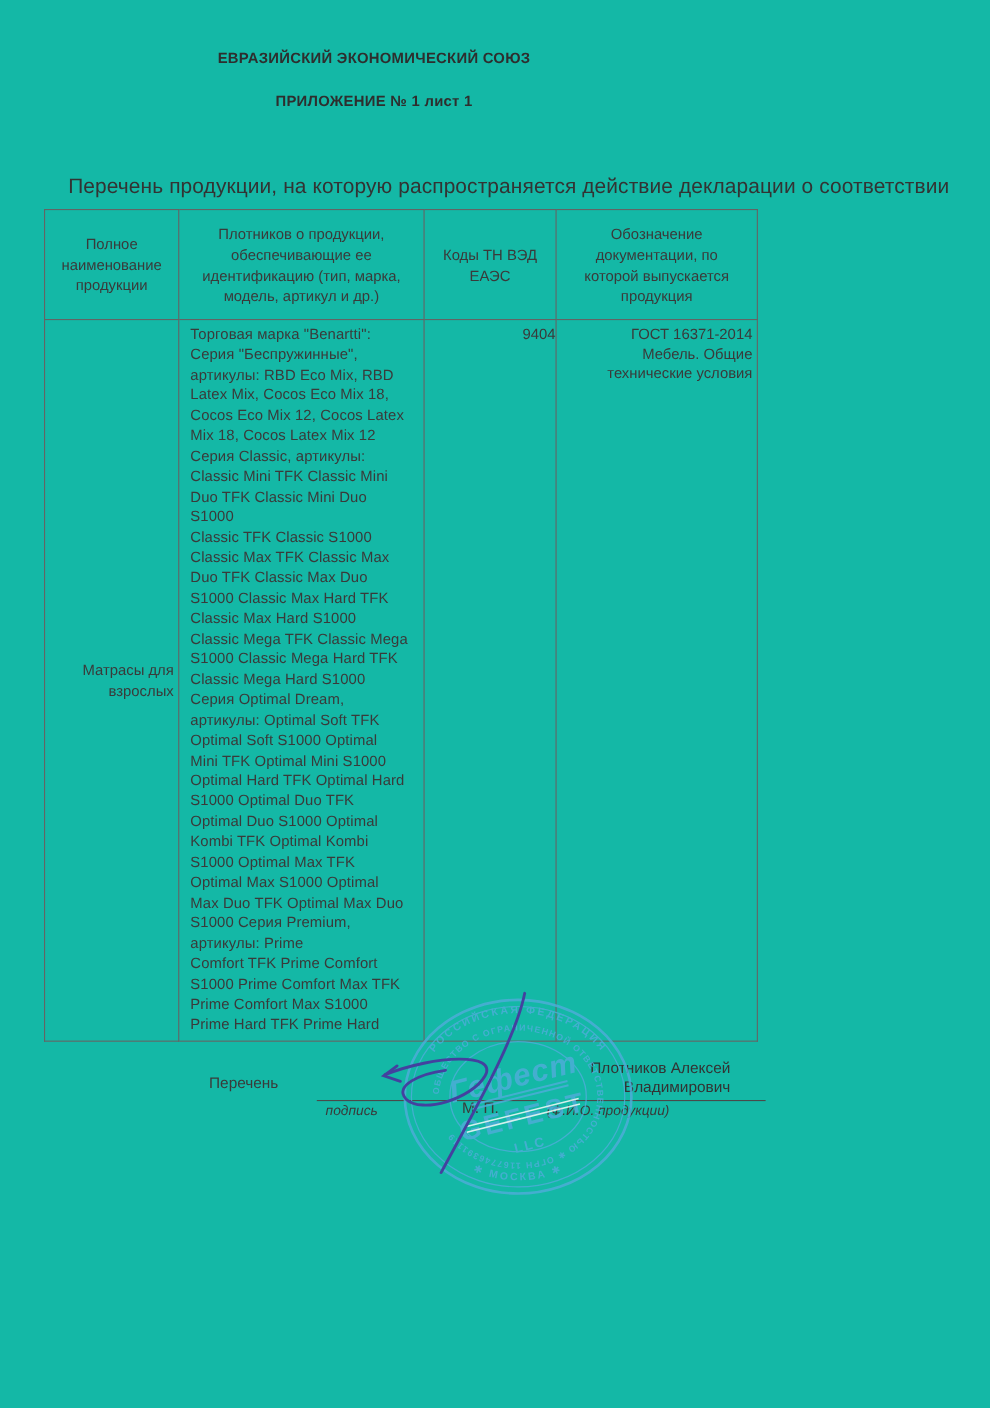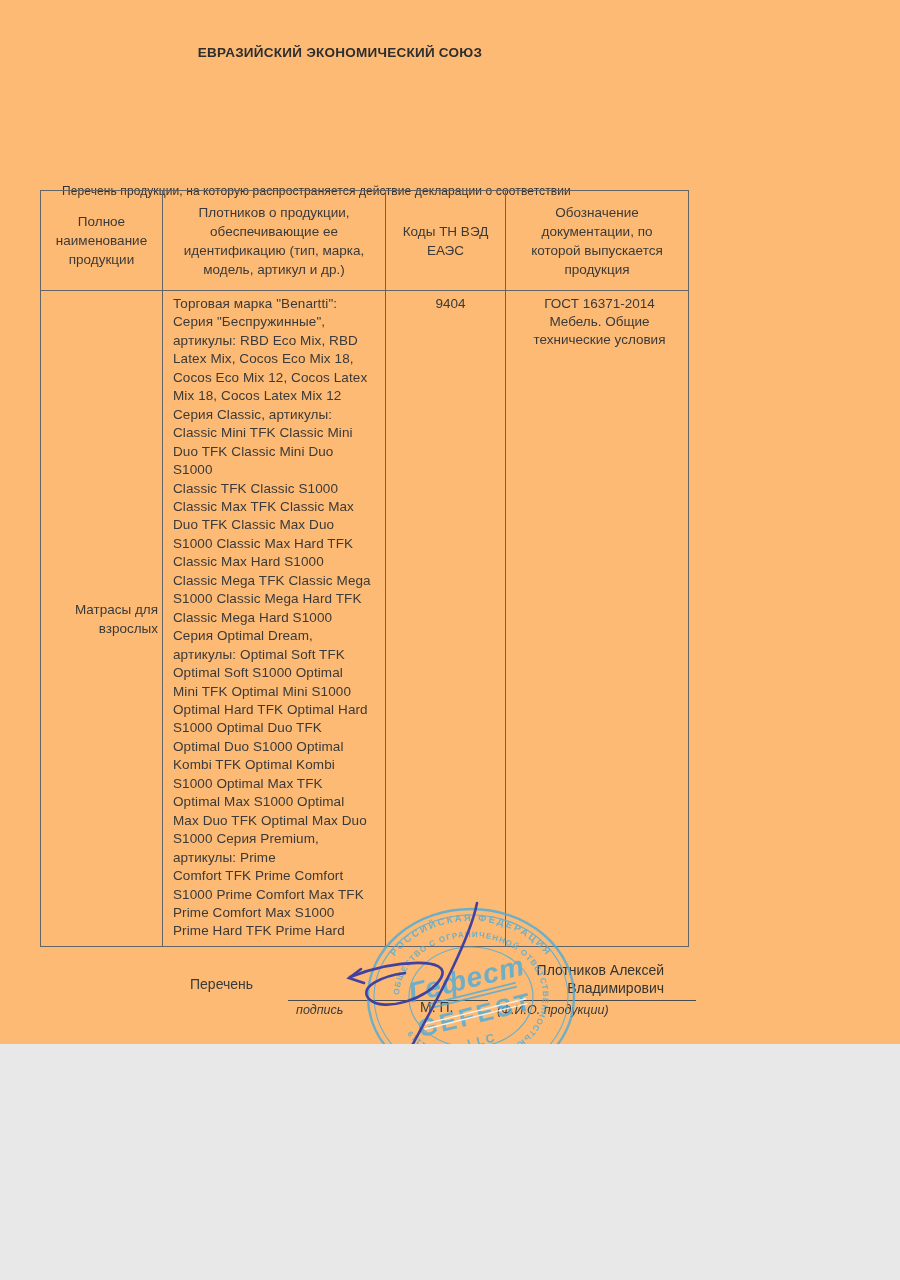--- a/index.html
+++ b/index.html
@@ -1,32 +1,31 @@
 <!DOCTYPE html>
 <html><head>
 <meta charset="utf-8">
 <style>
   html,body{margin:0;padding:0;background:#e8e8e8;}
   .page{
-    position:relative;width:900px;height:1044px;margin:0 auto;
-    background:#fdba74;overflow:hidden;
+    position:relative;width:900px;height:1280px;margin:0 auto;
+    background:#14b8a6;overflow:hidden;
     font-family:"Liberation Sans","DejaVu Sans",sans-serif;
     color:#383838;
   }
   .title{
     position:absolute;left:0;width:680px;text-align:center;
     font-weight:bold;font-size:13.5px;color:#2e2e2e;letter-spacing:.25px;
   }
   .title1{top:45px;}
   .title2{top:84px;}
   .title3{top:117px;}
   .intro{
-    position:absolute;left:62px;top:159px;font-size:12px;color:#333;
+    position:absolute;left:62px;top:159px;font-size:19px;color:#333;
     letter-spacing:.1px;
-    margin-top:25px;
   }
   table.products{
     position:absolute;left:40px;top:190px;width:648px;
     border-collapse:collapse;table-layout:fixed;border-radius:11px;
   }
   table.products th, table.products td{
     border:1px solid #646464;
     font-size:13.5px;color:#3a3a3a;
     white-space:pre-line;
   }
@@ -35,22 +34,22 @@
     height:95px;line-height:19px;padding:2px 4px;
   }
   td.c-name{
     vertical-align:middle;text-align:right;padding:0 4px 0 10px;
     line-height:19px;height:655px;
   }
   td.c-details{
     vertical-align:top;text-align:left;padding:4px 0 0 10px;
     font-size:13px;line-height:18.45px;letter-spacing:.1px;
   }
-  td.c-code{vertical-align:top;text-align:center;padding:4px 0 0 10px;line-height:18px;}
-  td.c-doc{vertical-align:top;text-align:center;padding:4px 4px 0 9px;line-height:18px;margin-top:36px;}
+  td.c-code{vertical-align:top;text-align:right;padding:4px 0 0 10px;line-height:18px;}
+  td.c-doc{vertical-align:top;text-align:right;padding:4px 4px 0 9px;line-height:18px;margin-top:36px;}
   .footer-label{position:absolute;font-size:14px;color:#3a3a3a;}
   .lbl-applicant{left:190px;top:976px;}
   .sig-line{position:absolute;border-top:1px solid #4a4a4a;height:0;}
   .sig-line1{left:288px;top:1000px;width:200px;}
   .sig-line2{left:518px;top:1000px;width:178px;}
   .cap{position:absolute;font-size:12.5px;color:#3a3a3a;text-align:left;font-style:italic;}
   .cap-sign{left:296px;top:1003px;width:120px;}
   .cap-fio{left:497px;top:1003px;width:162px;}
   .lbl-mp{left:420px;top:999px;}
   .applicant-name{
@@ -60,20 +59,21 @@
   .stamp-svg{position:absolute;left:356px;top:898px;opacity:.82;}
   .sign-svg{position:absolute;left:330px;top:893px;}
   .stamp-ring-text{font-family:"Liberation Sans","DejaVu Sans",sans-serif;}
 </style>
 </head>
 <body>
 
 <div class="page">
 
   <div class="title title1">ЕВРАЗИЙСКИЙ ЭКОНОМИЧЕСКИЙ СОЮЗ</div>
+  <div class="title title2">ПРИЛОЖЕНИЕ № 1 лист 1</div>
 
   <div class="intro">Перечень продукции, на которую распространяется действие декларации о соответствии</div>
 
   <table class="products">
     <colgroup>
       <col style="width:122px">
         <col style="width:223px">
         <col style="width:120px">
         <col style="width:183px">
     </colgroup>

